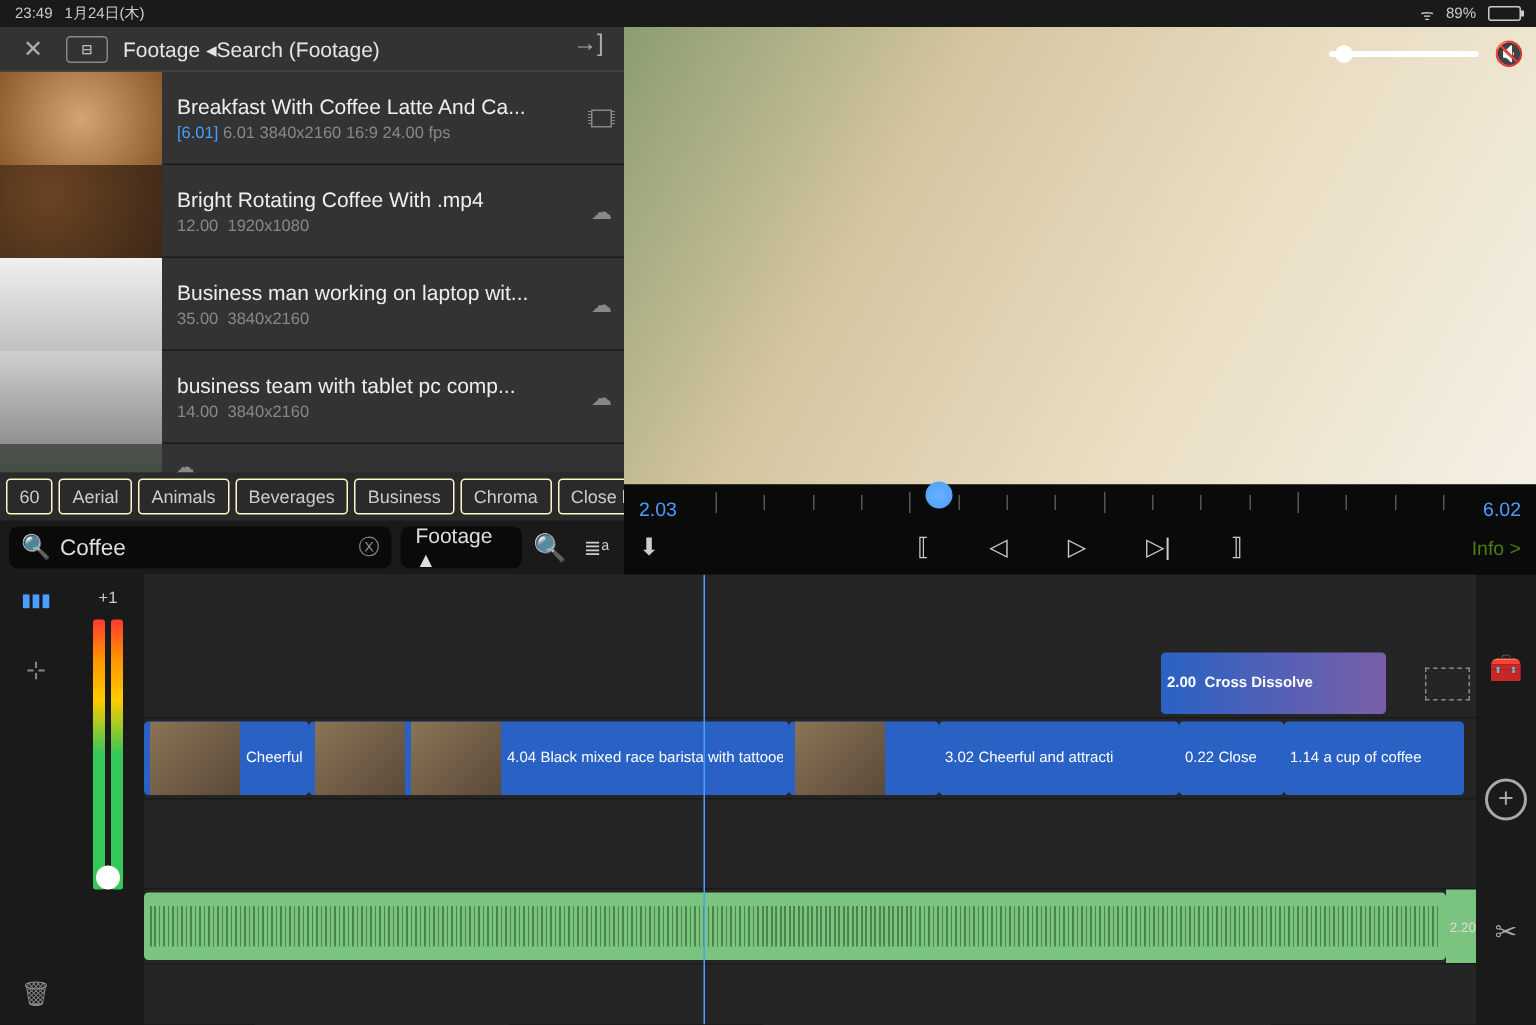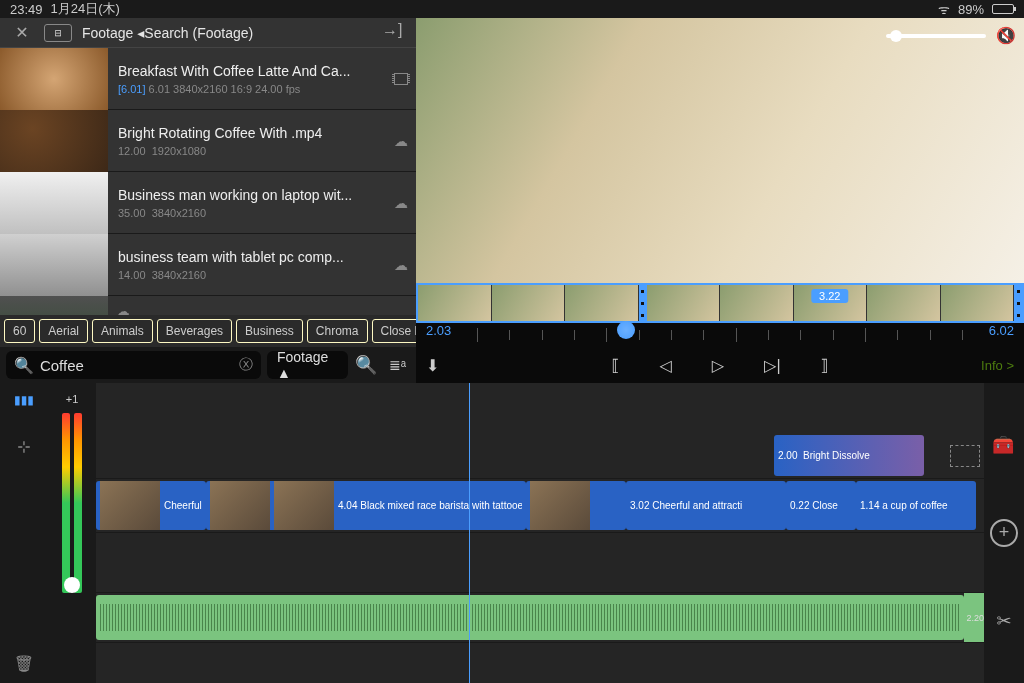--- a/index.html
+++ b/index.html
@@ -1,19 +1,19 @@
 <!DOCTYPE html>
 <html><head>
 <meta charset="utf-8">
 <style>
 * { margin: 0; padding: 0; box-sizing: border-box; font-family: -apple-system, Helvetica, Arial, sans-serif; }
 body { background: #1a1a1a; width: 1024px; height: 683px; overflow: hidden; color: #ddd; }
 
 
-.status-bar { height: 18px; display: flex; justify-content: space-between; align-items: center; padding: 0 10px; font-size: 13px; color: #ccc; }
+.status-bar { height: 18px; display: flex; justify-content: space-between; align-items: center; padding: 0 10px; font-size: 10px; color: #ccc; }
 .status-left, .status-right { display: flex; gap: 8px; align-items: center; }
 .battery { width: 22px; height: 10px; border: 1px solid #ccc; border-radius: 2px; position: relative; }
 .battery::after { content: ''; position: absolute; right: -3px; top: 2px; width: 2px; height: 4px; background: #ccc; }
 .battery-fill { width: 89%; height: 100%; background: #ccc; }
 
 
 .main { display: flex; height: 365px; }
 
 
 .left-panel { width: 416px; background: #2a2a2a; display: flex; flex-direction: column; }
@@ -61,21 +61,21 @@
 .brightness-slider { width: 100px; height: 4px; background: #fff; border-radius: 2px; position: relative; }
 .brightness-knob { position: absolute; left: 4px; top: -4px; width: 12px; height: 12px; background: #fff; border-radius: 50%; }
 .mute-icon { color: #aaa; font-size: 16px; }
 
 .filmstrip { height: 40px; display: flex; background: #111; border: 2px solid #4a9eff; }
 .filmstrip-frame { flex: 1; background: linear-gradient(120deg, #8b9d6f, #d4c5a0); border-right: 1px solid #333; position: relative; }
 .filmstrip-handle { width: 8px; background: #4a9eff; display: flex; flex-direction: column; justify-content: space-around; align-items: center; }
 .filmstrip-handle span { width: 3px; height: 3px; background: #111; }
 .time-badge { position: absolute; top: 4px; left: 50%; transform: translateX(-50%); background: #4a9eff; color: #fff; padding: 1px 8px; border-radius: 3px; font-size: 11px; }
 
-.time-ruler { height: 24px; display: flex; align-items: flex-start; justify-content: space-between; padding: 0 10px; background: #0a0a0a; position: relative; }
+.time-ruler { height: 24px; display: flex; align-items: flex-end; justify-content: space-between; padding: 0 10px; background: #0a0a0a; position: relative; }
 .time-start, .time-end { font-size: 13px; color: #4a9eff; }
 .ruler-ticks { flex: 1; height: 100%; display: flex; align-items: center; justify-content: space-around; margin: 0 10px; position: relative; }
 .tick { width: 1px; height: 10px; background: #555; }
 .tick.major { height: 14px; }
 .playhead-knob { position: absolute; left: 30%; top: -2px; width: 18px; height: 18px; background: radial-gradient(#6bb0ff, #4a9eff); border-radius: 50%; }
 
 .transport { height: 36px; display: flex; align-items: center; justify-content: center; gap: 40px; background: #0a0a0a; padding: 0 10px; }
 .transport-btn { color: #ccc; font-size: 16px; display: flex; align-items: center; }
 .transport-left { position: absolute; left: 10px; }
 .info-btn { position: absolute; right: 10px; font-size: 13px; color: #4d7c0f; }
@@ -95,21 +95,21 @@
 
 .timeline-tracks { flex: 1; position: relative; background: #252525; overflow: hidden; }
 .track { position: relative; border-bottom: 1px solid #1a1a1a; }
 .track.title-track { height: 46px; margin-top: 50px; }
 .track.video-track { height: 54px; }
 .track.spacer-track { height: 60px; }
 .track.audio-track { height: 50px; }
 
 .clip { position: absolute; top: 2px; bottom: 2px; border-radius: 3px; overflow: hidden; display: flex; align-items: center; font-size: 10px; color: #fff; padding: 0 4px; white-space: nowrap; }
 .clip.title-clip { background: #2962c4; left: 0; right: 130px; }
-.clip.transition-clip { background: linear-gradient(90deg, #2962c4, #7a5fa8); right: 60px; width: 150px; justify-content: flex-start; }
+.clip.transition-clip { background: linear-gradient(90deg, #2962c4, #7a5fa8); right: 60px; width: 150px; justify-content: flex-start; font-weight: bold; }
 .clip.video-clip { background: #2962c4; }
 .clip.audio-clip { background: #7bc47f; left: 0; right: 20px; }
 .audio-wave { width: 100%; height: 60%; background: repeating-linear-gradient(90deg, rgba(40,90,40,0.6) 0 1px, transparent 1px 3px); }
 
 .clip-thumb { width: 60px; height: 100%; background: linear-gradient(135deg, #8b7355, #5a4a3a); flex-shrink: 0; margin-right: 4px; }
 .clip-label { flex: 1; overflow: hidden; }
 .end-marker { position: absolute; right: 4px; top: 50%; transform: translateY(-50%); width: 30px; height: 22px; border: 1px dashed #888; }
 
 .playhead-line { position: absolute; top: 0; bottom: 0; left: 42%; width: 1px; background: #4a9eff; z-index: 10; }
 
@@ -229,42 +229,20 @@
   <div class="right-panel">
     <div class="preview-img">
       <div class="preview-overlay-top">
         <div class="brightness-slider">
             <div class="brightness-knob"></div>
           </div>
         <span class="mute-icon">🔇</span>
       </div>
     </div>
 
-    <div class="filmstrip">
-      <div class="filmstrip-frame"></div>
-      <div class="filmstrip-frame"></div>
-      <div class="filmstrip-frame"></div>
-      <div class="filmstrip-handle">
-          <span></span>
-          <span></span>
-          <span></span>
-        </div>
-      <div class="filmstrip-frame"></div>
-      <div class="filmstrip-frame"></div>
-      <div class="filmstrip-frame" style="position:relative">
-        <div class="time-badge">3.22</div>
-      </div>
-      <div class="filmstrip-frame"></div>
-      <div class="filmstrip-frame"></div>
-      <div class="filmstrip-handle">
-          <span></span>
-          <span></span>
-          <span></span>
-        </div>
-    </div>
 
     <div class="time-ruler">
       <span class="time-start">2.03</span>
       <div class="ruler-ticks">
         <div class="tick major"></div>
           <div class="tick"></div>
           <div class="tick"></div>
           <div class="tick"></div>
         <div class="tick major"></div>
           <div class="tick"></div>
@@ -310,21 +288,21 @@
     </div>
     <div class="meter-knob"></div>
   </div>
 
   <div class="timeline-tracks">
     <div class="playhead-line"></div>
 
     <div class="track title-track">
       <div class="clip transition-clip">
         <span>2.00</span>&nbsp;&nbsp;
-        <span>Bright Dissolve</span>
+        <span>Cross Dissolve</span>
       </div>
       <div class="end-marker"></div>
     </div>
 
     <div class="track video-track">
       <div class="clip video-clip" style="left:0;width:110px">
         <div class="clip-thumb"></div>
         <span class="clip-label">Cheerful Afro-Am</span>
       </div>
       <div class="clip video-clip" style="left:110px;width:320px">

